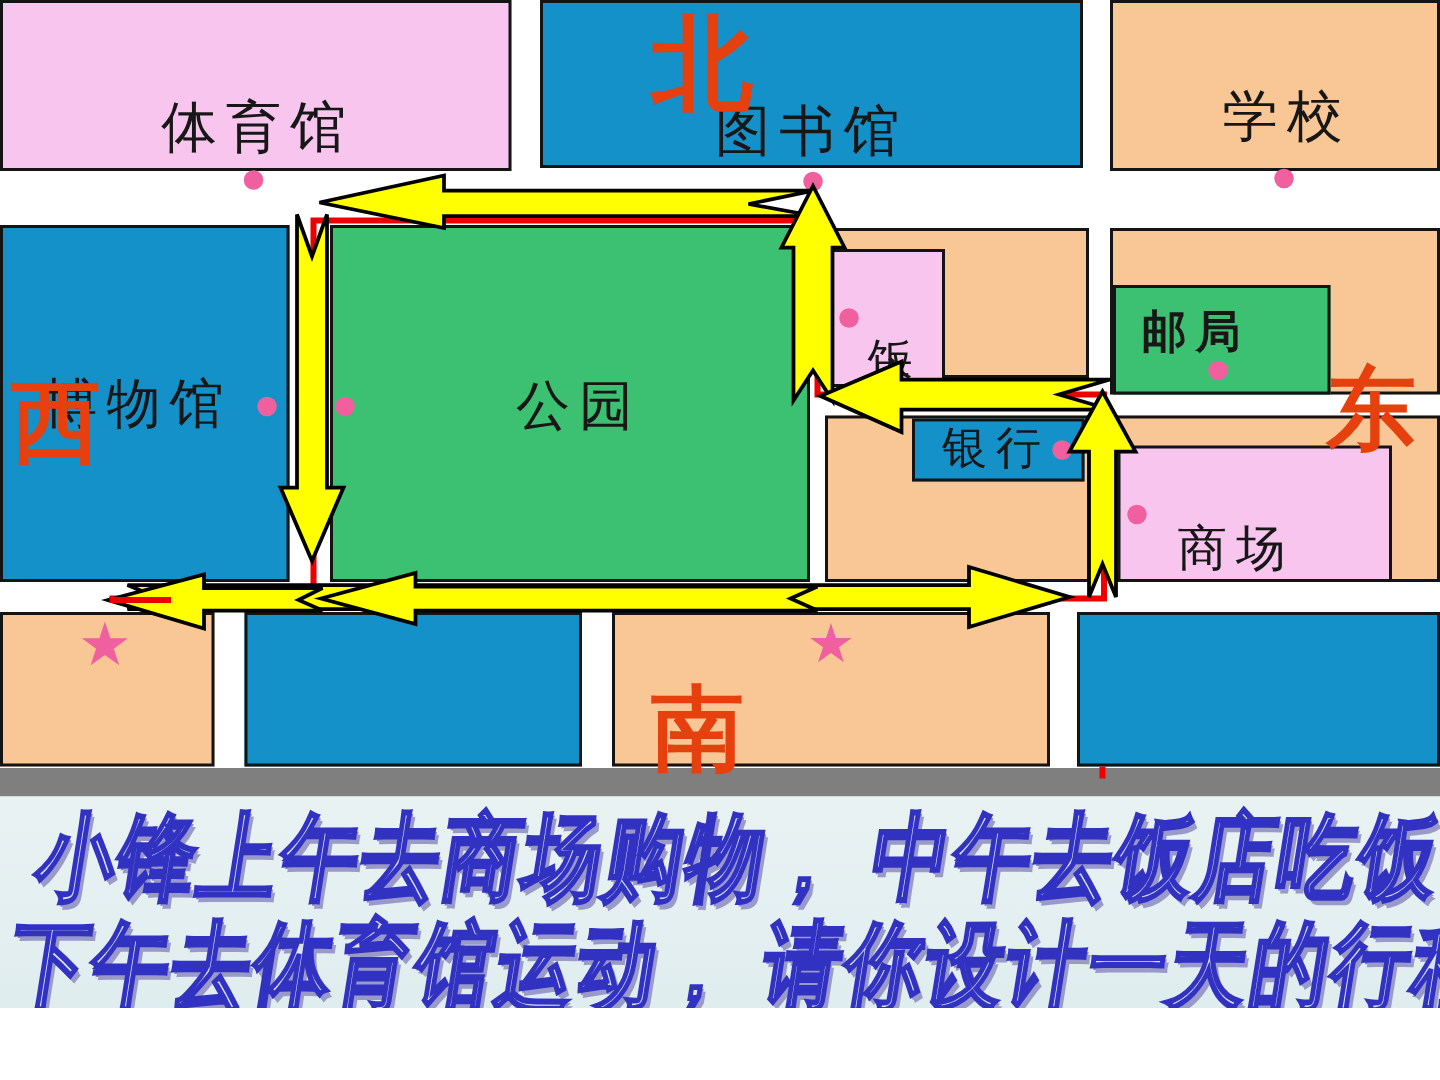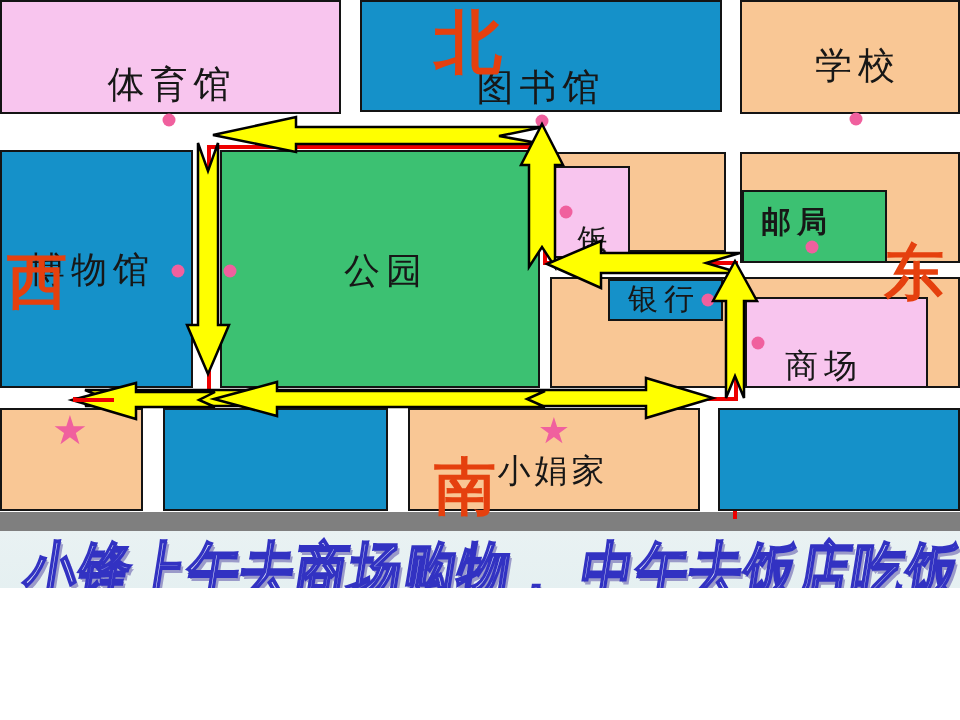--- a/index.html
+++ b/index.html
@@ -1,16 +1,16 @@
 <!DOCTYPE html>
 <html><head>
 <meta charset="utf-8">
 <style>
   html,body{margin:0;padding:0;background:#fff;}
-  .stage{position:relative;width:960px;height:588px;overflow:hidden;background:#ffffff;
+  .stage{position:relative;width:960px;height:672px;overflow:hidden;background:#ffffff;
          font-family:"Liberation Serif","DejaVu Serif",serif;}
   
   .blk{position:absolute;box-sizing:border-box;border:2px solid #141414;z-index:1;}
   .c-pink{background:#f8c5ee;} .c-blue{background:#1591c9;}
   .c-orange{background:#f9c795;} .c-green{background:#3cc172;}
   #b-gym{left:0;top:16;width:341px;height:114px;}
   #b-library{left:360px;top:18;width:362px;height:112px;}
   #b-school{left:740px;top:16;width:220px;height:114px;}
   #b-museum{left:0;top:150px;width:193px;height:238px;}
   #b-park{left:220px;top:150px;width:320px;height:238px;}
@@ -24,21 +24,21 @@
   #b-mall{left:745px;top:297px;width:183px;height:91px;z-index:2;}
   #b-home1{left:0;top:408px;width:143px;height:103px;}
   #b-blue3{left:163px;top:408px;width:225px;height:103px;}
   #b-home2{left:408px;top:408px;width:292px;height:103px;}
   #b-blue4{left:718px;top:408px;width:242px;height:103px;}
   
   .lbl{position:absolute;transform:translate(-50%,-50%);color:#171717;white-space:nowrap;
        z-index:10;letter-spacing:6px;}
   #l-gym{left:172px;top:85px;font-size:37px;}
   #l-library{left:541px;top:88px;font-size:37px;text-align:right;}
-  #l-school{left:858px;top:66px;font-size:37px;}
+  #l-school{left:858px;top:78px;font-size:37px;}
   #l-museum{left:92px;top:270px;font-size:36px;text-align:center;}
   #l-park{left:386px;top:271px;font-size:36px;text-align:center;}
   #l-rest{left:592px;top:212px;font-size:30px;writing-mode:vertical-rl;letter-spacing:10px;
           transform:translate(-50%,-50%);}
   #l-po{left:797px;top:222px;font-size:30px;font-weight:bold;}
   #l-bank{left:664px;top:299px;font-size:30px;}
   #l-mall{left:824px;top:338px;font-size:33px;margin-top:28px;}
   #l-home1{left:71px;top:471px;font-size:33px;letter-spacing:4px;}
   #l-home2{left:553px;top:471px;font-size:33px;letter-spacing:4px;}
   
@@ -98,21 +98,20 @@
 
   <div class="lbl" id="l-gym">体育馆</div>
   <div class="lbl" id="l-library">图书馆</div>
   <div class="lbl" id="l-school">学校</div>
   <div class="lbl" id="l-museum">博物馆</div>
   <div class="lbl" id="l-park">公园</div>
   <div class="lbl" id="l-rest">饭店</div>
   <div class="lbl" id="l-po">邮局</div>
   <div class="lbl" id="l-bank">银行</div>
   <div class="lbl" id="l-mall">商场</div>
-  <div class="lbl" id="l-home2">小娟家</div>
 
   <div class="dot" id="d-gym"></div>
   <div class="dot" id="d-library"></div>
   <div class="dot" id="d-school"></div>
   <div class="dot" id="d-museum"></div>
   <div class="dot" id="d-park"></div>
   <div class="dot" id="d-rest"></div>
   <div class="dot" id="d-po"></div>
   <div class="dot" id="d-bank"></div>
   <div class="dot" id="d-mall"></div>

